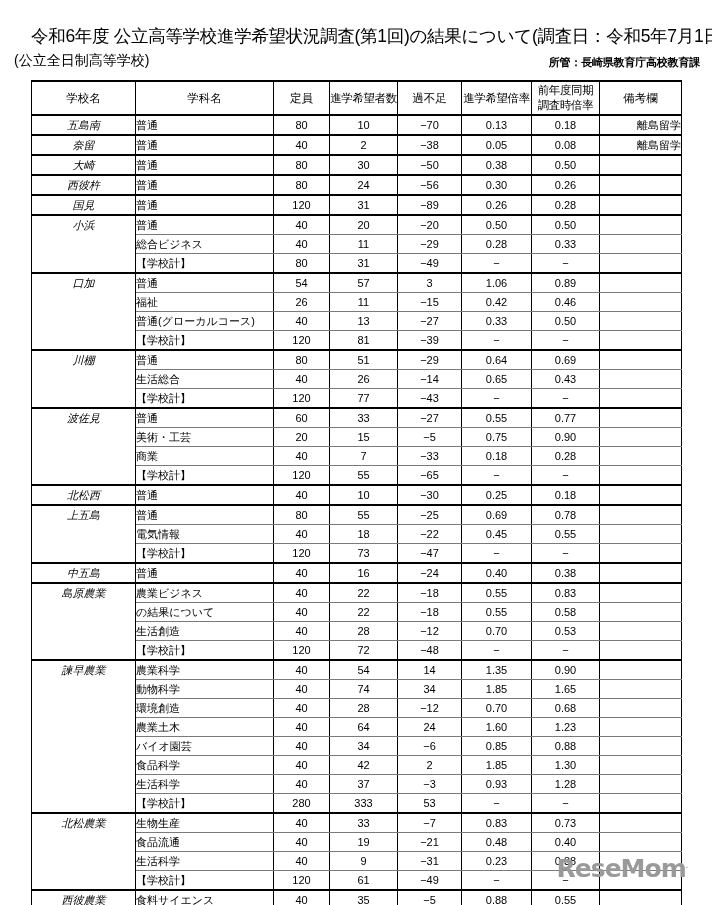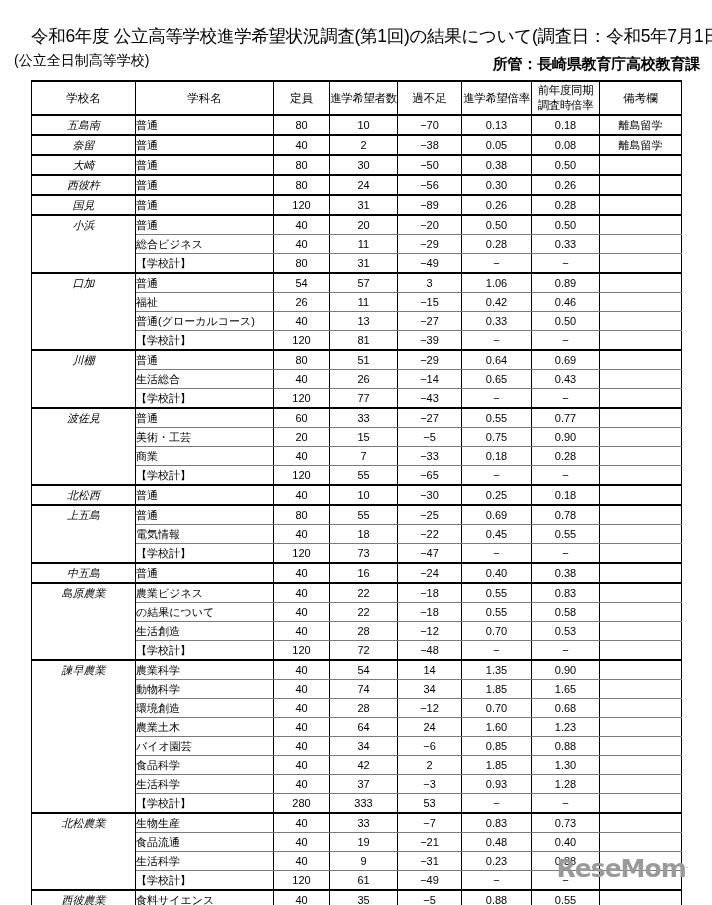--- a/index.html
+++ b/index.html
@@ -35,21 +35,21 @@
     position: absolute;
     left: 14px;
     top: 52px;
     font-size: 14px;
     white-space: nowrap;
   }
   .agency {
     position: absolute;
     right: 12px;
     top: 55px;
-    font-size: 15px;
+    font-size: 11px;
     font-weight: bold;
     white-space: nowrap;
     letter-spacing: -0.2px;
   }
 
   table.main {
     position: absolute;
     left: 31px;
     top: 80px;
     width: 650px;
@@ -87,21 +87,21 @@
 
   td.school {
     text-align: center;
     vertical-align: top;
     padding-top: 0;
     font-style: italic;
   }
   td.dept  { }
   td.num   { text-align: center; }
   td.ratio { text-align: center; }
-  td.note  { text-align: center; padding-left: 3px; margin-top: 7px; }
+  td.note  { text-align: right; padding-left: 3px; margin-top: 7px; }
 
   col.c-school { width: 104px; }
   col.c-dept   { width: 138px; }
   col.c-cap    { width: 56px; }
   col.c-app    { width: 68px; }
   col.c-diff   { width: 64px; }
   col.c-ratio  { width: 70px; }
   col.c-prev   { width: 68px; }
   col.c-note   { width: 82px; }
 

